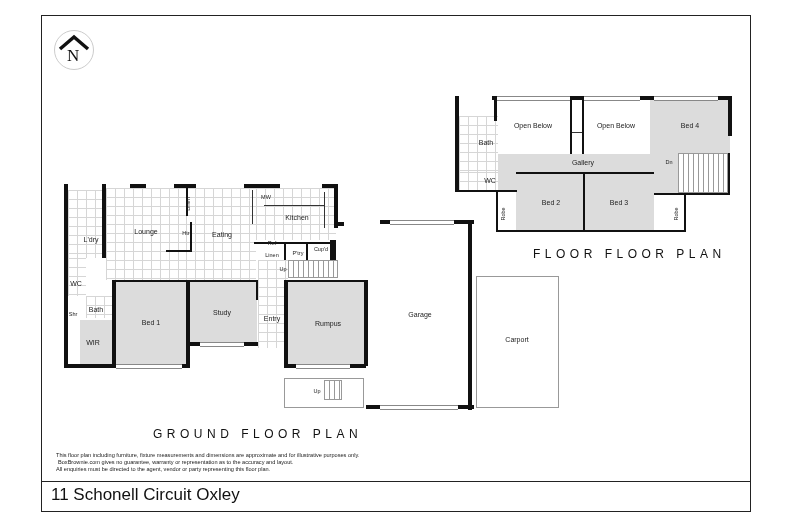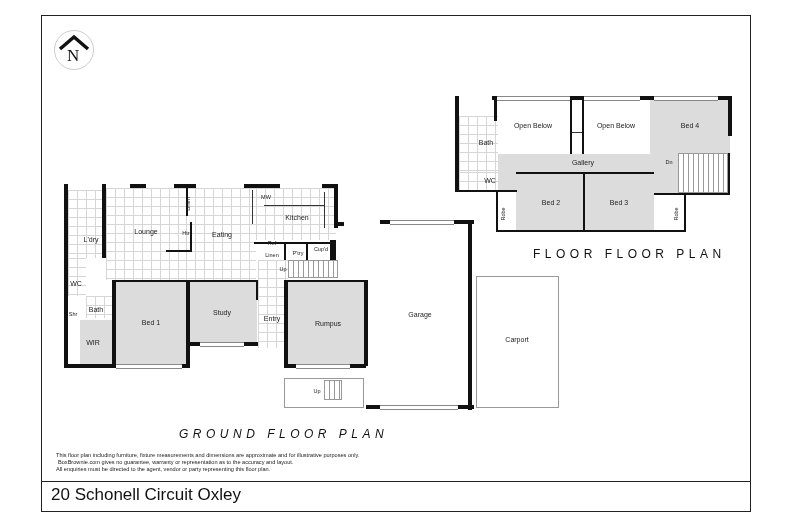--- a/index.html
+++ b/index.html
@@ -171,21 +171,21 @@
   <span class="lbl sm vert" style="left:188px;top:204px;">Linen</span>
   <span class="lbl sm" style="left:186px;top:233px;">Htr</span>
   <span class="lbl sm" style="left:272px;top:243px;">Ref</span>
   <span class="lbl sm" style="left:272px;top:255px;">Linen</span>
   <span class="lbl sm" style="left:298px;top:253px;">P'try</span>
   <span class="lbl sm" style="left:321px;top:249px;">Cup'd</span>
   <span class="lbl sm" style="left:266px;top:197px;">MW</span>
   <span class="lbl sm" style="left:283px;top:269px;">Up</span>
   <span class="lbl sm" style="left:317px;top:391px;">Up</span>
 </div>
-<div class="plan-title" style="left:179px;top:427px;font-style:italic;">GROUND FLOOR PLAN</div>
+<div class="plan-title" style="left:153px;top:427px;">GROUND FLOOR PLAN</div>
 
 <div class="disclaimer">
   <div>This floor plan including furniture, fixture measurements and dimensions are approximate and for illustrative purposes only.</div>
   <div style="padding-left:2px;">BoxBrownie.com gives no guarantee, warranty or representation as to the accuracy and layout.</div>
   <div>All enquiries must be directed to the agent, vendor or party representing this floor plan.</div>
 </div>
 
-<div class="address">20 Schonell Circuit Oxley</div>
+<div class="address">11 Schonell Circuit Oxley</div>
 
 </body></html>

